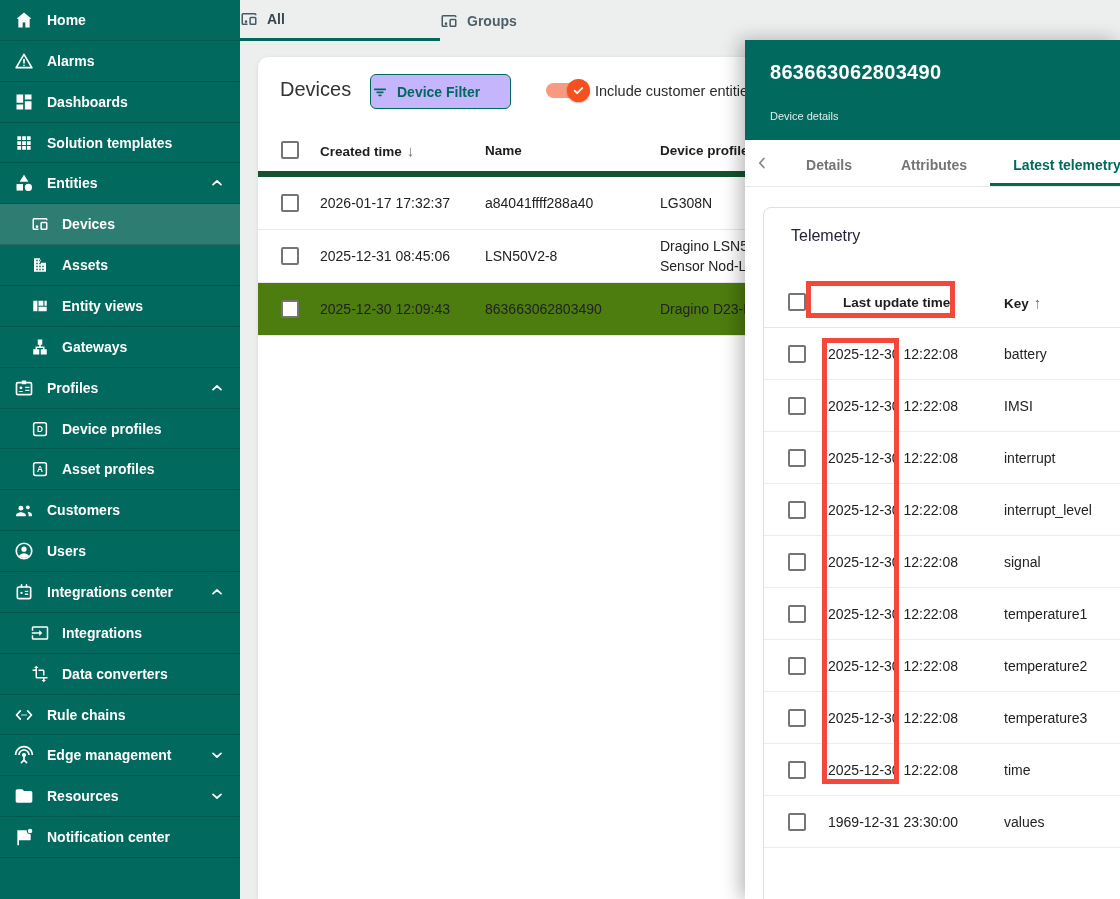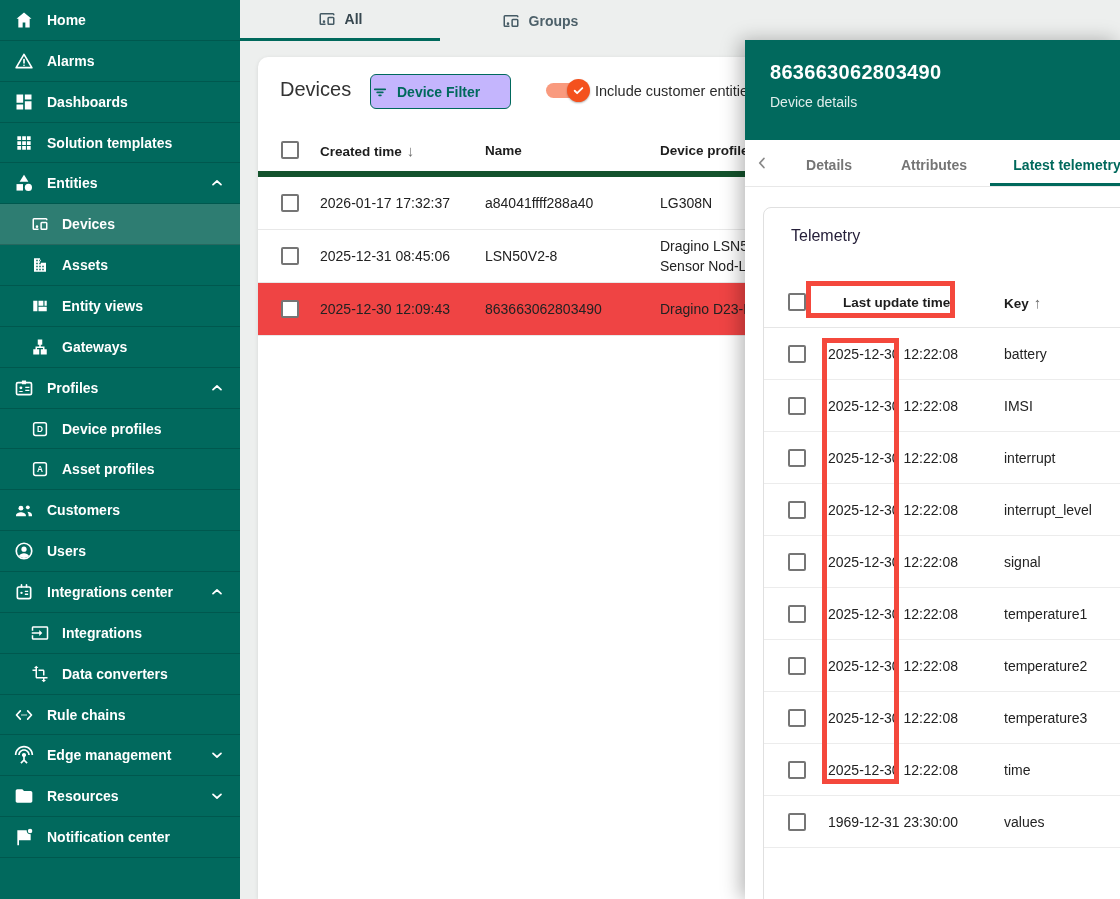--- a/index.html
+++ b/index.html
@@ -23,21 +23,21 @@
   .nav-item.sub { padding-left:31px; }
   .nav-item.active { background:#2e7d72; }
   .nav-item .icon { width:20px; height:20px; flex:0 0 auto; }
   .nav-item.sub .icon { width:18px; height:18px; }
   .nav-item .label { color:#fff; font-size:14px; font-weight:bold; white-space:nowrap; }
   .nav-item .trail { margin-left:auto; margin-right:15px; width:16px; height:16px; }
 
   
   .tabbar { position:absolute; left:240px; top:0; width:880px; height:41px; display:flex; }
   .tab {
-    width:200px; height:41px; display:flex; align-items:center; justify-content:center;
+    width:200px; height:41px; display:flex; align-items:center; justify-content:flex-start;
     gap:9px; cursor:pointer; font-size:14px; font-weight:bold; color:#37474f;
   }
   .tab .icon { width:18px; height:18px; }
   .tab.active { border-bottom:3px solid #00695c; }
   .tab.inactive { color:#4d6069; }
 
   
   .devices-card {
     position:absolute; left:258px; top:57px; width:862px; height:842px;
     background:#fff; border-radius:10px 10px 0 0; box-shadow:0 1px 4px rgba(0,0,0,0.10);
@@ -56,38 +56,38 @@
   .toggle .thumb {
     position:absolute; right:-2px; top:-4px; width:23px; height:23px; border-radius:50%;
     background:#f4511e; display:flex; align-items:center; justify-content:center;
     box-shadow:0 1px 2px rgba(0,0,0,0.3);
   }
   .toggle .thumb .icon { width:13px; height:13px; }
   .toggle-label { position:absolute; left:337px; top:26px; font-size:14.5px; color:#2b2b2b; white-space:nowrap; }
 
   .d-head { position:absolute; left:0; top:71px; width:100%; height:49px; border-bottom:6px solid #14532d; }
   .d-row  { position:absolute; left:0; width:100%; height:53px; border-bottom:1px solid #e8e8e8; cursor:pointer; }
-  .d-row.selected { background:#ef4444; }
+  .d-row.selected { background:#4d7c0f; }
   .cell { position:absolute; top:50%; transform:translateY(-50%); font-size:14px; color:#222; white-space:nowrap; }
   .hcell { position:absolute; top:50%; transform:translateY(-50%); font-size:13.5px; font-weight:bold; color:#1d1d1d; white-space:nowrap; }
   .sort-arrow { color:#6e6e6e; font-size:15px; font-weight:normal; margin-left:5px; }
   .checkbox {
     position:absolute; top:50%; transform:translateY(-50%); width:18px; height:18px;
     border:2px solid #757575; border-radius:2px; background:#fff; cursor:pointer;
   }
   .two-line { line-height:20px; font-size:14px; }
 
   
   .panel {
     position:absolute; left:745px; top:40px; width:375px; height:859px;
     background:#fff; box-shadow:-5px 0 18px rgba(0,0,0,0.28); z-index:10; overflow:hidden;
   }
   .panel-header { height:100px; background:#01695d; padding:21px 0 0 25px; }
   .panel-title { color:#fff; font-size:20px; font-weight:bold; letter-spacing:0.3px; }
-  .panel-subtitle { margin-top:10px; color:rgba(255,255,255,0.88); font-size:14px; }
+  .panel-subtitle { margin-top:26px; color:rgba(255,255,255,0.88); font-size:11px; }
   .panel-tabs { position:relative; height:47px; border-bottom:1px solid #e8e8e8; }
   .chev-left { position:absolute; left:8px; top:50%; transform:translateY(-50%); width:18px; height:18px; cursor:pointer; }
   .p-tab {
     position:absolute; top:0; height:50px; display:flex; align-items:center; justify-content:center;
     font-size:14px; font-weight:bold; color:#757575; cursor:pointer; white-space:nowrap;
   }
   .p-tab.active { color:#00695c; }
   .p-underline { position:absolute; left:245px; right:0; bottom:0; height:3px; background:#00695c; }
 
   .telemetry-card {

